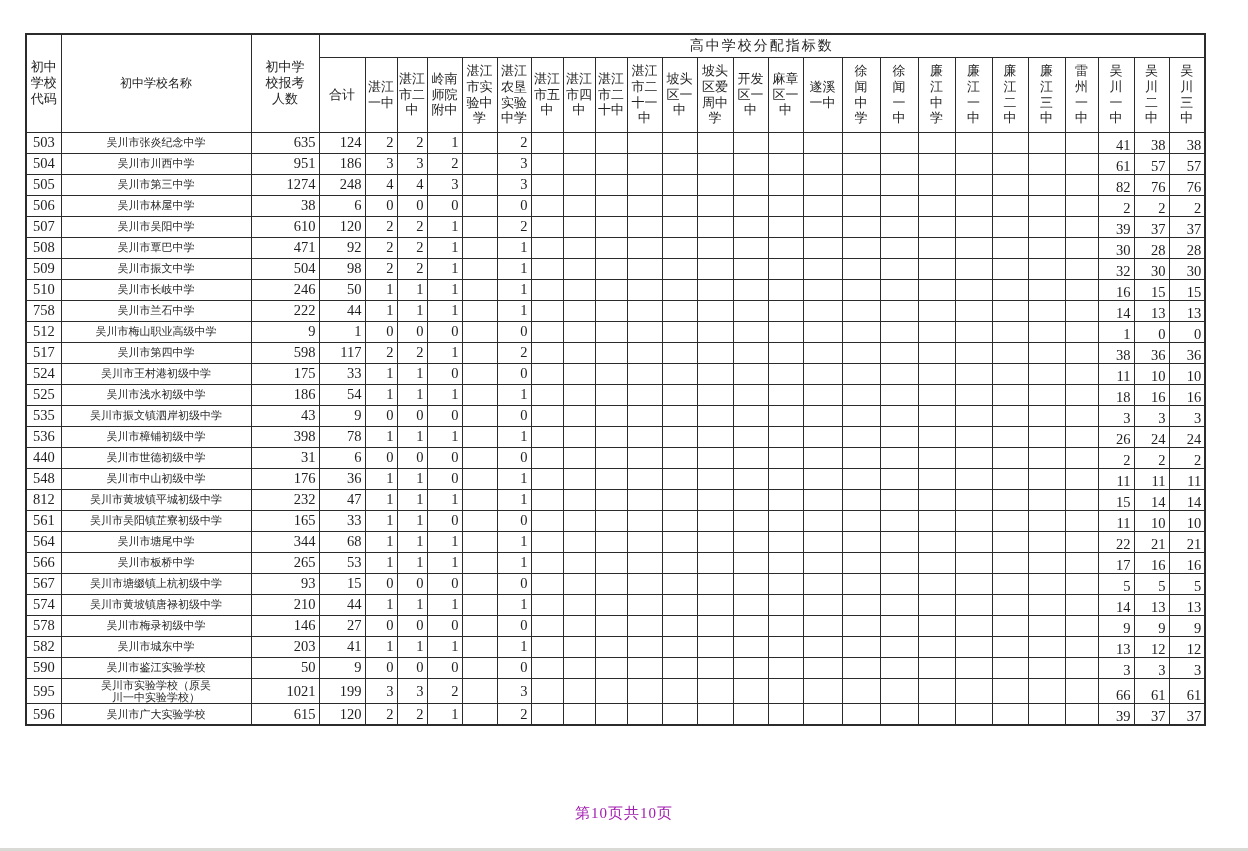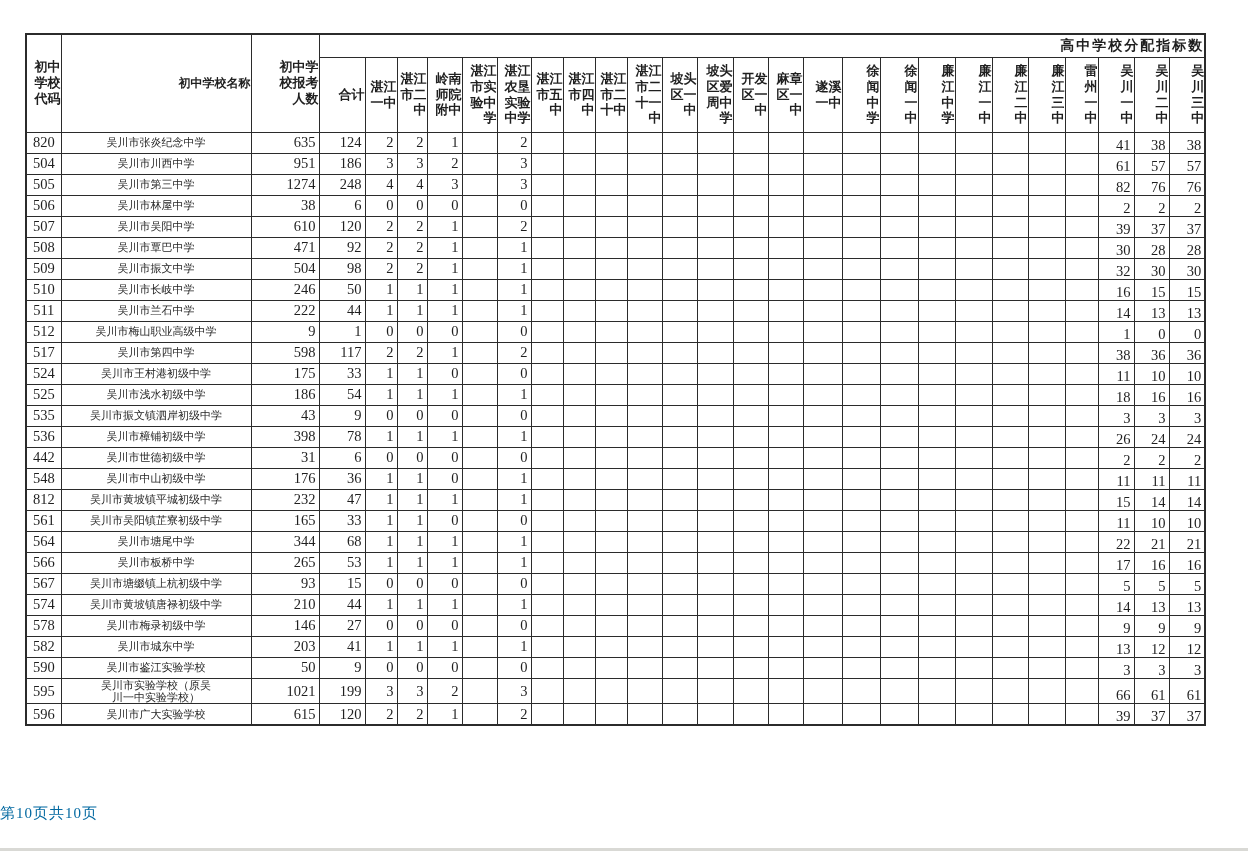--- a/index.html
+++ b/index.html
@@ -13,36 +13,36 @@
   table#quota{
     position:absolute;left:25px;top:33px;
     border-collapse:collapse;table-layout:fixed;width:1179px;
     border:2px solid #2b2b2b;
     background:#fff;
   }
   #quota th,#quota td{border:1px solid #2b2b2b;overflow:hidden}
   #quota thead tr.top{height:23px}
   #quota thead tr.sub{height:75px}
   #quota th{
-    font-weight:bold;font-size:13px;line-height:1.22;
-    white-space:pre-line;text-align:right;vertical-align:middle;padding:0;
+    font-weight:normal;font-size:13px;line-height:1.22;
+    white-space:pre-line;text-align:center;vertical-align:middle;padding:0;
   }
   #quota th.h-span{font-size:14px;letter-spacing:2px}
   #quota th.h-name{font-size:12px}
   #quota tbody tr{height:21px}
   #quota td{font-size:14.5px;line-height:1.12;vertical-align:middle;padding:0 3px 0 0}
   #quota td.c-code{text-align:center;padding:0}
   #quota td.c-name{
     text-align:center;font-size:11px;padding:0 1px;white-space:pre-line;
   }
   #quota td.c-num{text-align:right}
   #quota td.c-low{vertical-align:bottom;line-height:14px;padding-bottom:1px}
   .footer{
     position:absolute;top:804px;left:0;width:1248px;
-    text-align:left;font-size:15px;color:#0369a1;letter-spacing:1px;
+    text-align:center;font-size:15px;color:#a21caf;letter-spacing:1px;
   }
 </style>
 </head>
 <body>
 
 <table id="quota">
   <colgroup>
       <col style="width: 35px;">
       <col style="width: 190px;">
       <col style="width: 68px;">
@@ -166,21 +166,21 @@
 二
 中</th>
         <th>吴
 川
 三
 中</th>
       </tr>
   </thead>
   <tbody>
       <tr>
-        <td class="c-code">820</td>
+        <td class="c-code">503</td>
         <td class="c-name">吴川市张炎纪念中学</td>
         <td class="c-num">635</td>
         <td class="c-num">124</td>
         <td class="c-num">2</td>
         <td class="c-num">2</td>
         <td class="c-num">1</td>
         <td class="c-num"></td>
         <td class="c-num">2</td>
         <td class="c-num"></td>
         <td class="c-num"></td>
@@ -406,21 +406,21 @@
         <td class="c-num"></td>
         <td class="c-num"></td>
         <td class="c-num"></td>
         <td class="c-num"></td>
         <td class="c-num"></td>
         <td class="c-num c-low">16</td>
         <td class="c-num c-low">15</td>
         <td class="c-num c-low">15</td>
       </tr>
       <tr>
-        <td class="c-code">511</td>
+        <td class="c-code">758</td>
         <td class="c-name">吴川市兰石中学</td>
         <td class="c-num">222</td>
         <td class="c-num">44</td>
         <td class="c-num">1</td>
         <td class="c-num">1</td>
         <td class="c-num">1</td>
         <td class="c-num"></td>
         <td class="c-num">1</td>
         <td class="c-num"></td>
         <td class="c-num"></td>
@@ -616,21 +616,21 @@
         <td class="c-num"></td>
         <td class="c-num"></td>
         <td class="c-num"></td>
         <td class="c-num"></td>
         <td class="c-num"></td>
         <td class="c-num c-low">26</td>
         <td class="c-num c-low">24</td>
         <td class="c-num c-low">24</td>
       </tr>
       <tr>
-        <td class="c-code">442</td>
+        <td class="c-code">440</td>
         <td class="c-name">吴川市世德初级中学</td>
         <td class="c-num">31</td>
         <td class="c-num">6</td>
         <td class="c-num">0</td>
         <td class="c-num">0</td>
         <td class="c-num">0</td>
         <td class="c-num"></td>
         <td class="c-num">0</td>
         <td class="c-num"></td>
         <td class="c-num"></td>

